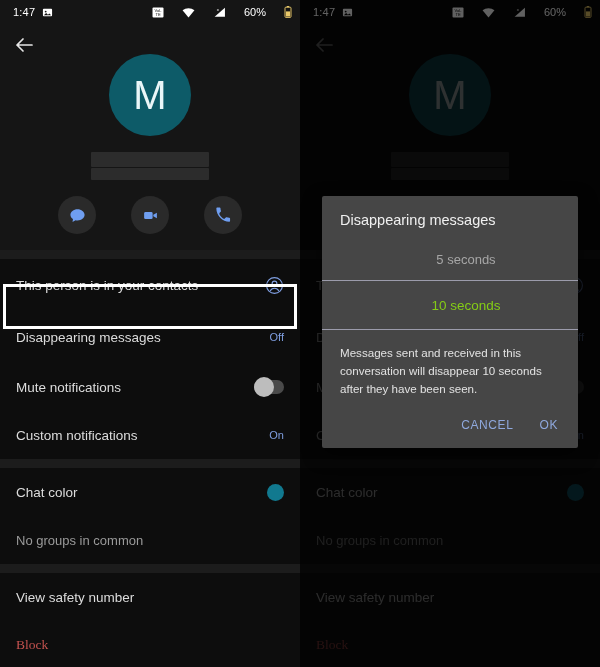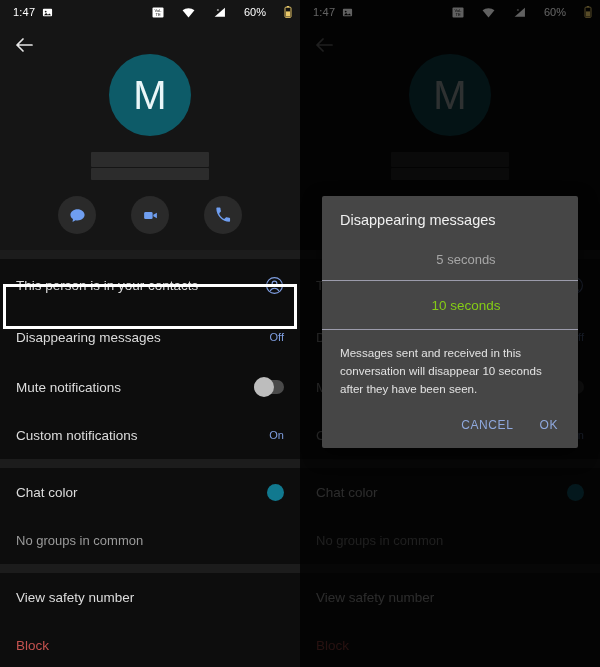--- a/index.html
+++ b/index.html
@@ -35,21 +35,21 @@
 
   
   .list{margin-top:16px;}
   .sep{height:9px;background:#1c1c1c;}
   .grp{background:#0d0d0d;}
   .row{height:48px;display:flex;align-items:center;justify-content:space-between;
        padding:0 16px;box-sizing:border-box;cursor:pointer;gap:19px;}
   .row .lbl{color:#dcdcdc;font-size:13.5px;}
   .row .val{color:#7f9ee0;font-size:11px;}
   .row.small .lbl{color:#9a9a9a;font-size:13px;}
-  .row.block .lbl{color:#c4524f;font-size:13.5px;}
+  .row.block .lbl{color:#c4524f;font-size:13.5px;font-family:Liberation Serif, serif;}
   .row.tall{height:52px;}
 
   .toggle{width:30px;height:14px;border-radius:7px;background:#4a4a4a;position:relative;}
   .toggle b{position:absolute;left:0;top:-3px;width:20px;height:20px;border-radius:50%;
             background:#bdbdbd;display:block;}
   .dot{width:17px;height:17px;border-radius:50%;background:#11798f;}
 
   
   .outline{position:absolute;left:3px;right:3px;border:3px solid #fff;box-sizing:border-box;
            pointer-events:none;}

